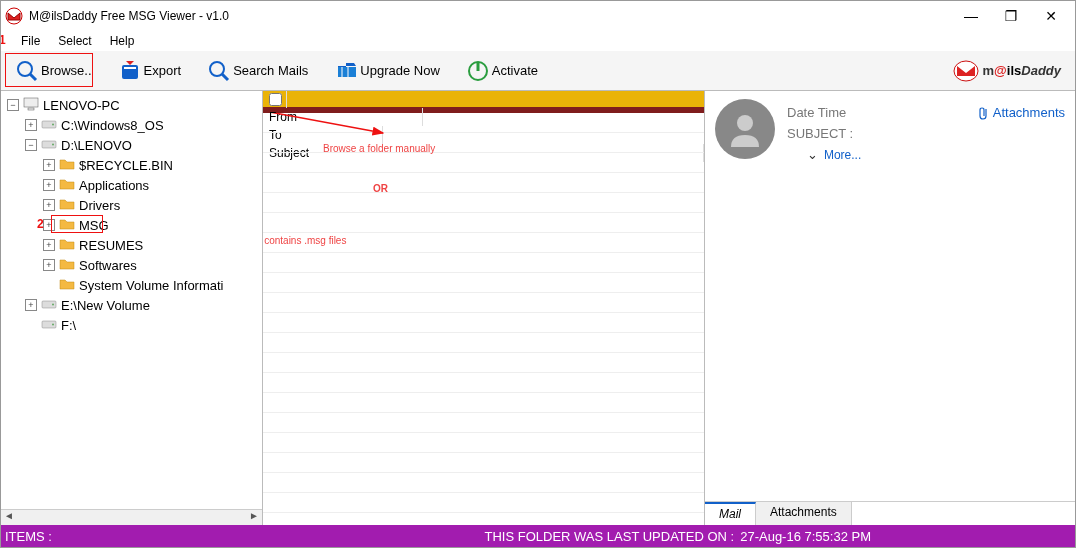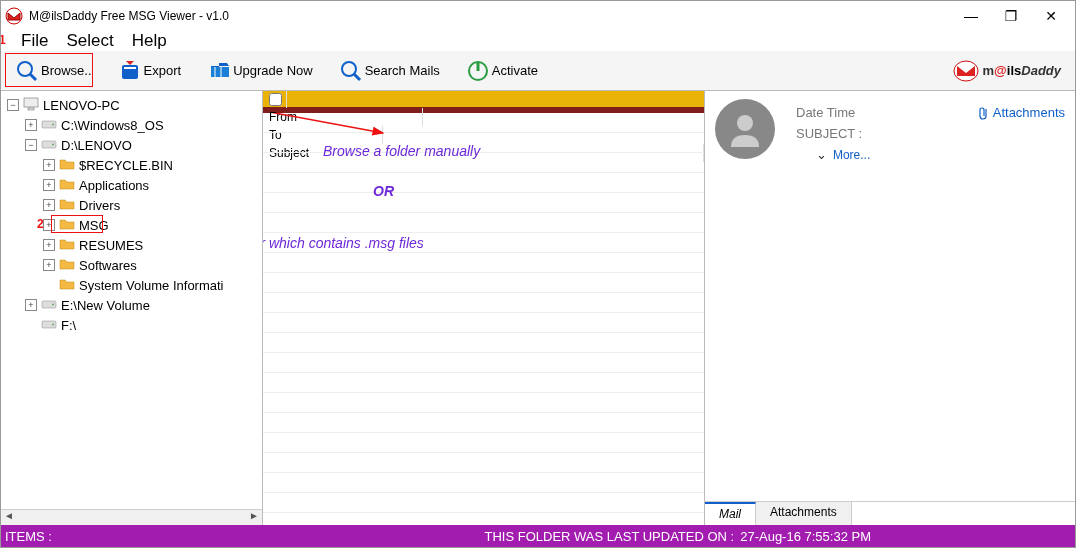--- a/index.html
+++ b/index.html
@@ -2,53 +2,53 @@
 <html><head>
 <meta charset="utf-8">
 <style>
 * { box-sizing: border-box; margin: 0; padding: 0; font-family: "Segoe UI", Tahoma, sans-serif; font-size: 13px; }
 body { width: 1076px; height: 548px; background: #fff; display: flex; flex-direction: column; border: 1px solid #999; }
 .titlebar { height: 30px; display: flex; align-items: center; padding: 0 4px; background: #fff; }
 .titlebar .app-icon { width: 18px; height: 18px; margin-right: 6px; }
 .titlebar .title { flex: 1; font-size: 12px; }
 .win-btn { width: 40px; height: 28px; display: flex; align-items: center; justify-content: center; font-size: 14px; cursor: default; }
 .menubar { height: 20px; display: flex; align-items: center; padding: 0 4px; gap: 2px; }
-.menubar .mitem { padding: 2px 8px; font-size: 17px; cursor: default; }
+.menubar .mitem { padding: 2px 8px; font-size: 12px; cursor: default; }
 .toolbar { height: 40px; display: flex; align-items: center; padding: 0 4px; border-bottom: 1px solid #bbb; background: #f5f5f5; }
 .tbtn { display: flex; align-items: center; gap: 2px; padding: 4px 10px; margin-right: 6px; cursor: default; border-radius: 3px; }
 .tbtn .ticon { width: 24px; height: 24px; display: flex; align-items: center; justify-content: center; }
 .logo-right { margin-left: auto; font-weight: bold; font-size: 20px; color: #333; display: flex; align-items: center; gap: 4px; padding-right: 10px; }
 .main { flex: 1; display: flex; overflow: hidden; }
 .tree-panel { width: 262px; border-right: 1px solid #bbb; overflow: auto; padding: 4px 2px; background: #fff; position: relative; }
 .tree-row { display: flex; align-items: center; height: 20px; white-space: nowrap; cursor: default; }
 .exp { width: 12px; height: 12px; border: 1px solid #888; display: flex; align-items: center; justify-content: center; font-size: 9px; line-height: 1; margin-right: 4px; color: #444; cursor: default; }
 .exp.empty { border: none; }
 .ticon2 { width: 16px; height: 14px; margin-right: 4px; }
 .folder-ic { fill: #f4b942; stroke: #c08a14; stroke-width: 0.5; }
 .drive-ic { fill: #ddd; stroke: #888; stroke-width: 0.5; }
 .pc-ic { fill: #eee; stroke: #555; stroke-width: 0.5; }
 .list-panel { flex: 1; display: flex; flex-direction: column; border-right: 1px solid #bbb; }
 .list-header { height: 22px; display: flex; border-bottom: 6px solid #7f1d1d; background: #eab308; flex-direction: column; }
 .lh-cell { border-right: 1px solid #ddd; padding: 2px 6px; font-size: 12px; display: flex; align-items: center; }
 .list-body { flex: 1; overflow: auto; position: relative; }
 .grid-row { height: 20px; border-bottom: 1px solid #eee; }
 .preview-panel { width: 370px; display: flex; flex-direction: column; }
-.preview-head { padding: 8px 10px; display: flex; gap: 21px; align-items: flex-start; }
+.preview-head { padding: 8px 10px; display: flex; gap: 12px; align-items: flex-start; }
 .avatar { width: 60px; height: 60px; border-radius: 50%; background: #888; display: flex; align-items: center; justify-content: center; }
 .preview-meta { flex: 1; }
 .meta-row { display: flex; align-items: center; margin: 6px 0; font-size: 12px; }
 .meta-label { color: #777; min-width: 70px; }
 .attach-link { color: #1160c9; font-size: 12px; display: flex; align-items: center; gap: 4px; cursor: default; }
 .more-link { color: #1160c9; font-size: 12px; cursor: default; }
 .preview-tabs { height: 24px; display: flex; border-top: 1px solid #ccc; }
 .ptab { padding: 3px 14px; border-right: 1px solid #ccc; font-size: 12px; background: #f0f0f0; cursor: default; }
 .ptab.active { background: #fff; border-top: 2px solid #1160c9; font-style: italic; }
 .statusbar { height: 22px; background: #a21caf; color: #fff; display: flex; align-items: center; padding: 0 4px; font-size: 12px; }
 .statusbar .sp { flex: 1; }
-.ann { position: absolute; color: #6d28d9; font-size: 14px; pointer-events: none; font-style: italic; }
+.ann { position: absolute; color: #ef4444; font-size: 10px; pointer-events: none; }
 .ann-box { border: 1.5px solid #e11; position: absolute; pointer-events: none; }
 .ann-num { position: absolute; color: #e11; font-size: 12px; font-weight: bold; pointer-events: none; }
 .scroll-hint { position: absolute; bottom: 0; left: 0; right: 0; height: 16px; background: #f0f0f0; border-top: 1px solid #ccc; display: flex; }
 .scroll-hint .ar { width: 16px; text-align: center; font-size: 10px; color: #555; }
 </style>
 </head>
 <body>
 
 <div class="titlebar">
   <span class="app-icon">
@@ -87,36 +87,36 @@
           <rect x="4" y="6" width="16" height="14" fill="#1160c9" rx="2"></rect>
           <rect x="6" y="8" width="12" height="2" fill="#fff"></rect>
           <path d="M8 2 L12 6 L16 2 Z" fill="#d22"></path>
         </svg>
       </span>
     <span>Export</span>
   </div>
   <div class="tbtn">
     <span class="ticon">
         <svg viewBox="0 0 24 24">
+          <circle cx="10" cy="10" r="7" fill="none" stroke="#1160c9" stroke-width="2"></circle>
+          <line x1="15" y1="15" x2="21" y2="21" stroke="#1160c9" stroke-width="3"></line>
+        </svg>
+      </span>
+    <span>Search Mails</span>
+  </div>
+  <div class="tbtn">
+    <span class="ticon">
+        <svg viewBox="0 0 24 24">
           <path d="M4 8 L12 8 L12 4 L20 4 L22 7 L4 7 Z" fill="#1160c9"></path>
           <rect x="4" y="8" width="18" height="10" fill="#1a7fd6"></rect>
           <line x1="8" y1="8" x2="8" y2="18" stroke="#fff"></line>
           <line x1="14" y1="8" x2="14" y2="18" stroke="#fff"></line>
         </svg>
       </span>
     <span>Upgrade Now</span>
-  </div>
-  <div class="tbtn">
-    <span class="ticon">
-        <svg viewBox="0 0 24 24">
-          <circle cx="10" cy="10" r="7" fill="none" stroke="#1160c9" stroke-width="2"></circle>
-          <line x1="15" y1="15" x2="21" y2="21" stroke="#1160c9" stroke-width="3"></line>
-        </svg>
-      </span>
-    <span>Search Mails</span>
   </div>
   <div class="tbtn">
     <span class="ticon">
         <svg viewBox="0 0 24 24">
           <circle cx="12" cy="12" r="9" fill="none" stroke="#2a9d3f" stroke-width="2"></circle>
           <line x1="12" y1="4" x2="12" y2="12" stroke="#2a9d3f" stroke-width="3"></line>
         </svg>
       </span>
     <span>Activate</span>
   </div>

